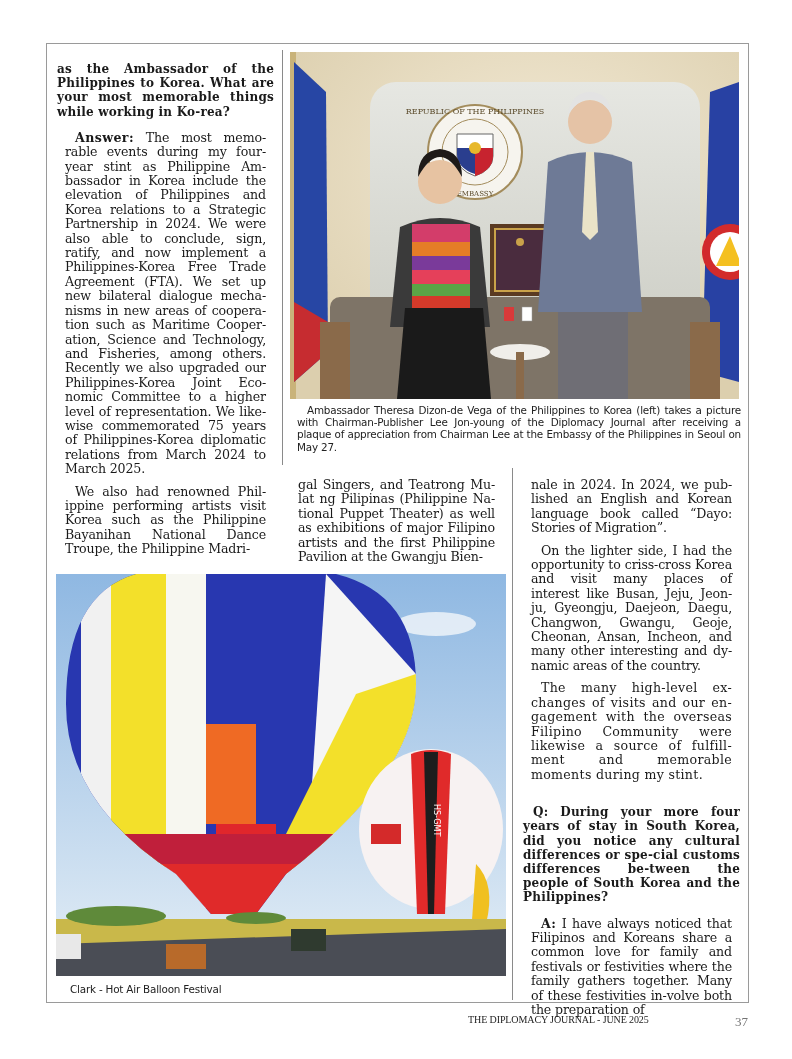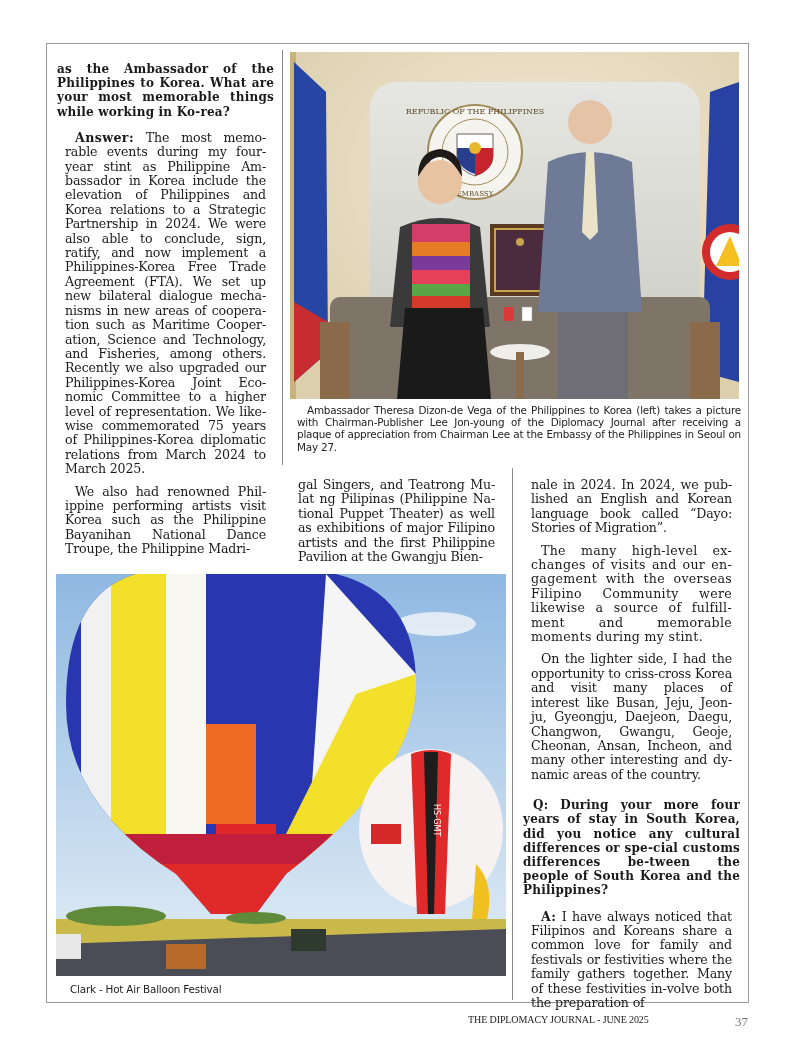--- a/index.html
+++ b/index.html
@@ -116,24 +116,24 @@
 </div>
 <div class="caption cap1"><span class="first"></span><span>Ambassador Theresa Dizon-de Vega of the Philippines to Korea (left) takes a picture with Chairman-Publisher Lee Jon-young of the Diplomacy Journal after receiving a plaque of appreciation from Chairman Lee at the Embassy of the Philippines in Seoul on May 27.</span></div>
 
 <div class="col2 text">
   <p>gal Singers, and Teatrong Mu-lat ng Pilipinas (Philippine Na-tional Puppet Theater) as well as exhibitions of major Filipino artists and the first Philippine Pavilion at the Gwangju Bien-</p>
 </div>
 
 <div class="col3">
   <div class="text">
     <p>nale in 2024. In 2024, we pub-lished an English and Korean language book called “Dayo: Stories of Migration”.</p>
+    <p class="ind">On the lighter side, I had the opportunity to criss-cross Korea and visit many places of interest like Busan, Jeju, Jeon-ju, Gyeongju, Daejeon, Daegu, Changwon, Gwangu, Geoje, Cheonan, Ansan, Incheon, and many other interesting and dy-namic areas of the country.</p>
     <p class="ind" style="letter-spacing:0.3px;">The many high-level ex-changes of visits and our en-gagement with the overseas Filipino Community were likewise a source of fulfill-ment and memorable moments during my stint.</p>
-    <p class="ind">On the lighter side, I had the opportunity to criss-cross Korea and visit many places of interest like Busan, Jeju, Jeon-ju, Gyeongju, Daejeon, Daegu, Changwon, Gwangu, Geoje, Cheonan, Ansan, Incheon, and many other interesting and dy-namic areas of the country.</p>
   </div>
-  <p class="q ind" style="margin-top:16px;">Q: During your more four years of stay in South Korea, did you notice any cultural differences or spe-cial customs differences be-tween the people of South Korea and the Philippines?</p>
+  <p class="q ind" style="margin-top:23px;">Q: During your more four years of stay in South Korea, did you notice any cultural differences or spe-cial customs differences be-tween the people of South Korea and the Philippines?</p>
   <div class="text">
     <p class="ind"><b class="lead">A:</b><span> I have always noticed that Filipinos and Koreans share a common love for family and festivals or festivities where the family gathers together. Many of these festivities in-volve both the preparation of</span></p>
   </div>
 </div>
 
 <div class="photo2">
   <svg width="450" height="402" viewBox="0 0 450 402" xmlns="http://www.w3.org/2000/svg">
     <defs>
       <linearGradient id="sky" x1="0" y1="0" x2="0" y2="1">
         <stop offset="0%" stop-color="#8fb8e2"></stop>

